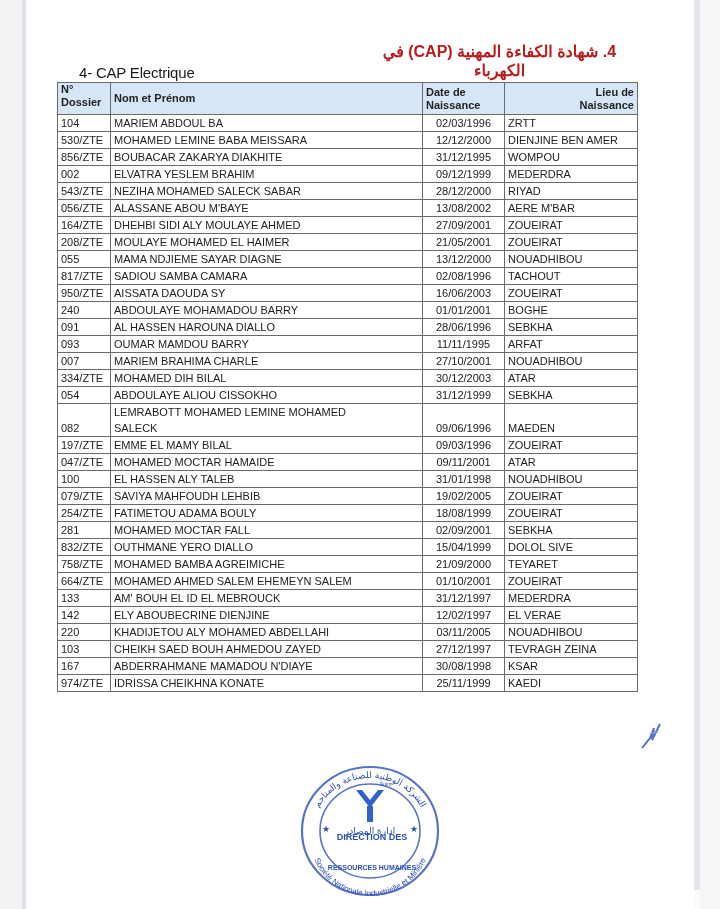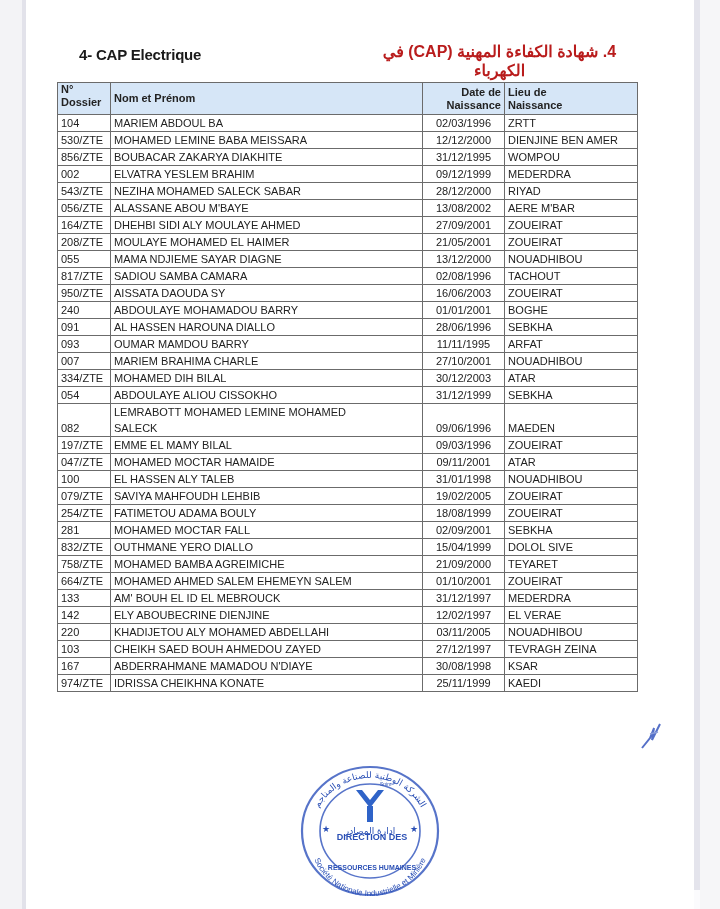--- a/index.html
+++ b/index.html
@@ -2,29 +2,29 @@
 <html><head>
 <meta charset="utf-8">
 <style>
   html, body { margin:0; padding:0; }
   body { width:720px; height:909px; background:#fbfbfd; position:relative; overflow:hidden; font-family:"Liberation Sans", sans-serif; }
   .strip-left { position:absolute; left:0; top:0; width:22px; height:909px; background:#f3f3f6; }
   .strip-left-edge { position:absolute; left:22px; top:0; width:4px; height:909px; background:#e2e2ea; }
   .strip-right-edge { position:absolute; left:694px; top:0; width:6px; height:890px; background:#e4e4ec; }
   .strip-right { position:absolute; left:700px; top:0; width:20px; height:909px; background:#f6f6f8; }
   .page { position:absolute; left:26px; top:0; width:668px; height:909px; background:#ffffff; }
-  .title-fr { position:absolute; left:79px; top:46px; font-size:15px; font-weight:bold; color:#1a1a1a; letter-spacing:-0.2px; }
+  .title-fr { position:absolute; left:79px; top:64px; font-size:15px; font-weight:normal; color:#1a1a1a; letter-spacing:-0.2px; }
   .title-ar { position:absolute; left:372px; top:42px; width:255px; text-align:center; font-size:16px; font-weight:bold; color:#b91c1c; direction:rtl; }
   table.list { position:absolute; left:57px; top:82px; border-collapse:collapse; font-size:11px; color:#222; }
   table.list th, table.list td { border:1px solid #6b6b6b; padding:0 3px; height:16px; line-height:16px; white-space:nowrap; }
   table.list th { background:#d6e6f7; font-weight:bold; height:31px; line-height:13px; }
   th.c1 { width:46px; text-align:left; vertical-align:top; padding-top:1px; }
   th.c2 { width:305px; text-align:left; }
-  th.c3 { width:75px; text-align:right; }
-  th.c4 { width:126px; text-align:left; }
+  th.c3 { width:75px; text-align:left; }
+  th.c4 { width:126px; text-align:right; }
   td.c1 { text-align:left;margin-left:13px; }
   td.c3 { text-align:center; }
   td.c4 { text-align:left; }
   td.tall { height:30px; line-height:13px; }
   td.tall-bottom { vertical-align:bottom; padding-bottom:1px; }
   .signature { position:absolute; left:640px; top:720px; width:24px; height:30px; }
   .stamp { position:absolute; left:298px; top:762px; width:145px; height:138px; }
   .stamp-text { position:absolute; left:322px; width:100px; text-align:center; color:#2a4fb5; font-weight:bold; }
   .st1 { top:832px; font-size:9px; }
   .st2 { top:864px; font-size:7px; }

